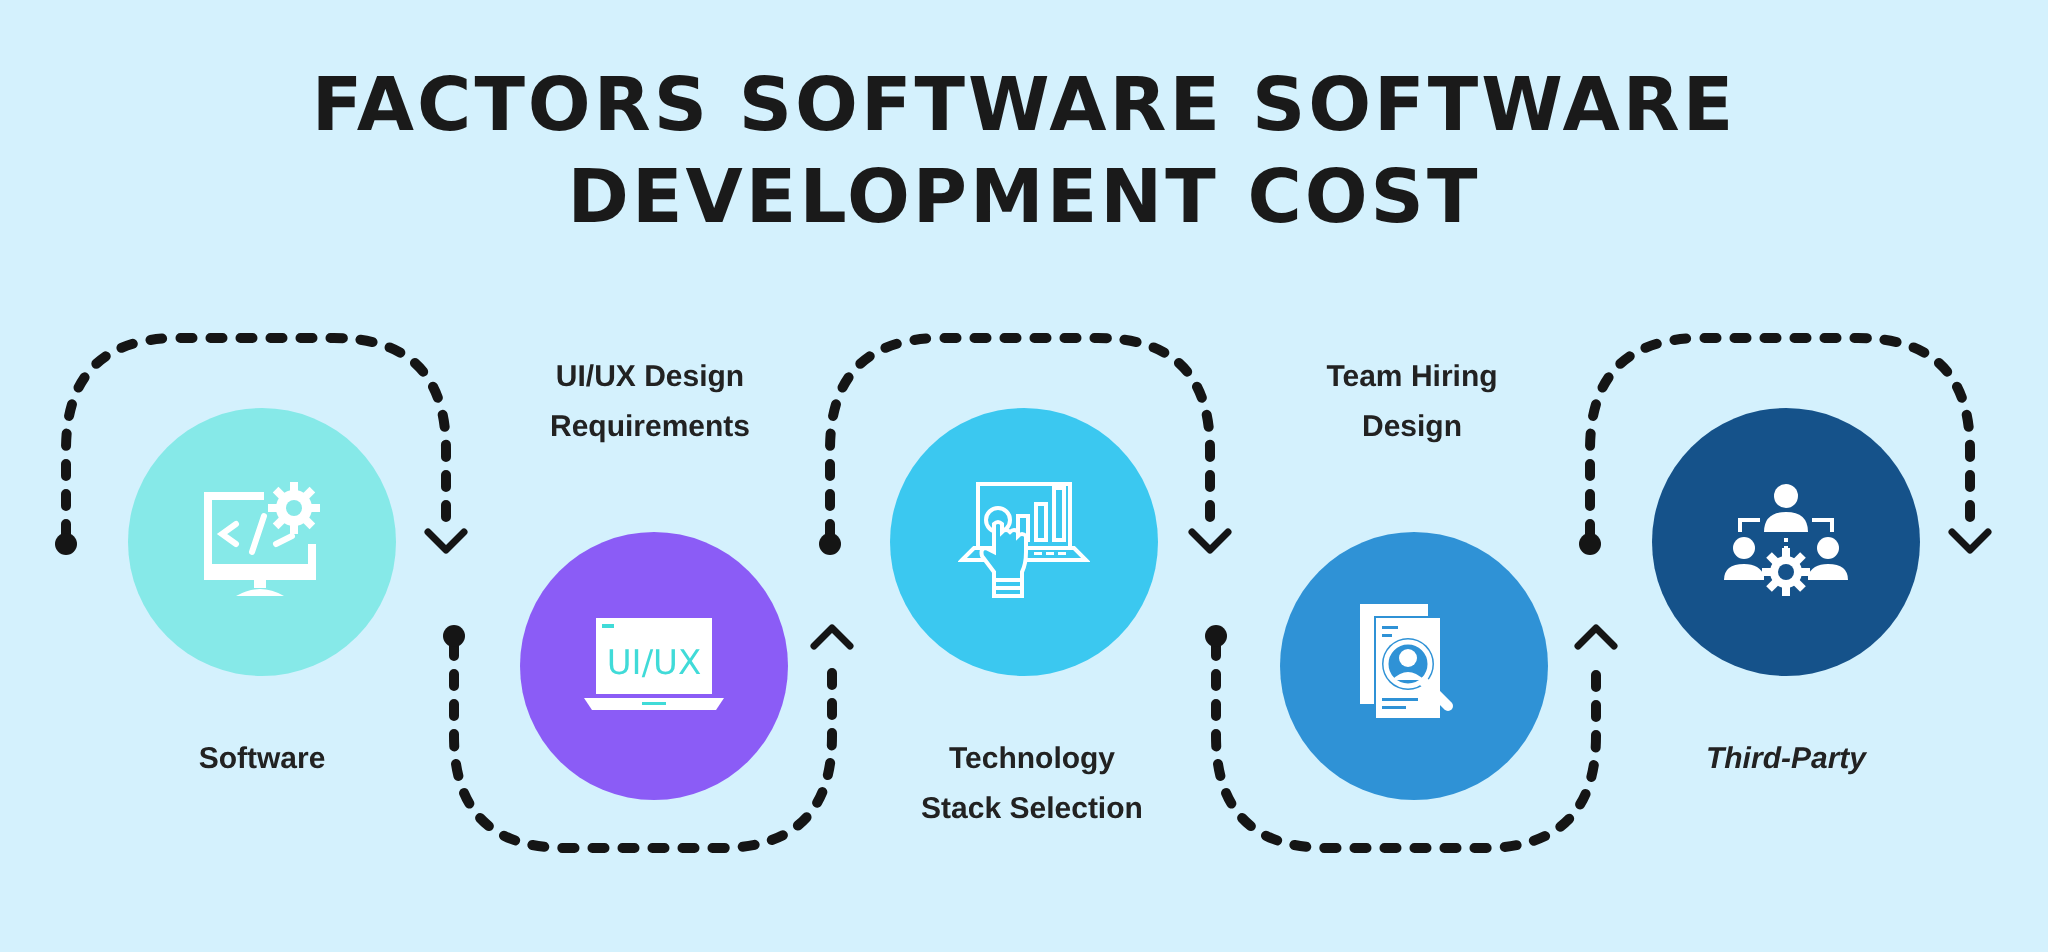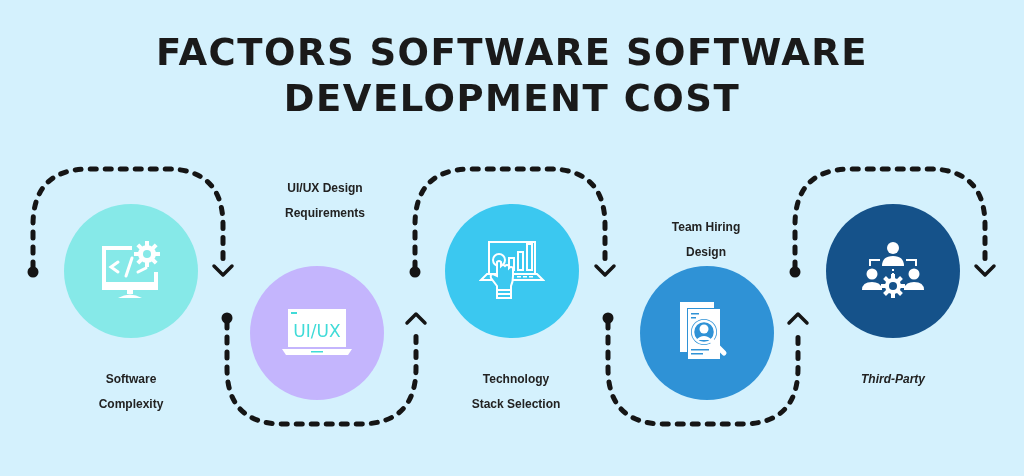--- a/index.html
+++ b/index.html
@@ -21,21 +21,21 @@
   .title div { display: block; }
   svg.paths { position: absolute; left: 0; top: 0; }
   .circle {
     position: absolute; width: 134px; height: 134px; border-radius: 50%;
     display: flex; align-items: center; justify-content: center;
   }
   .circle svg { display: block; }
   .label {
     position: absolute; width: 180px; text-align: center;
     font-family: "Liberation Sans", "DejaVu Sans", sans-serif;
-    font-weight: bold; font-size: 12px; line-height: 25px;
+    font-weight: bold; font-size: 15px; line-height: 25px;
     color: #222;
   }
 </style>
 </head>
 <body>
 
 <div class="title">
   <div>FACTORS SOFTWARE SOFTWARE</div>
   <div>DEVELOPMENT COST</div>
 </div>
@@ -87,28 +87,27 @@
       <rect x="49" y="5" width="4" height="26"></rect>
       <rect x="38" y="16" width="26" height="4"></rect>
       <rect x="49" y="5" width="4" height="26" transform="rotate(45 51 18)"></rect>
       <rect x="49" y="5" width="4" height="26" transform="rotate(-45 51 18)"></rect>
     </g>
     <circle cx="51" cy="18" r="4" fill="#86e9e8"></circle>
   </svg>
 </div>
 <div class="label" style="left:41px; top:367px;">
   <div>Software</div>
-  <div>Complexity</div>
 </div>
 
 <div class="label" style="left:235px; top:176px;">
   <div>UI/UX Design</div>
   <div>Requirements</div>
 </div>
-<div class="circle" style="left:250px; top:266px; background:#c4b5fd;">
+<div class="circle" style="left:260px; top:266px; background:#8b5cf6;">
   <svg width="74" height="60" viewBox="0 0 74 60">
     <rect x="8" y="6" width="58" height="38" fill="#fff"></rect>
     <rect x="11" y="9" width="6" height="2" fill="#40dbd8"></rect>
     <path d="M2 46 L72 46 L68 52 L6 52 Z" fill="#fff"></path>
     <rect x="31" y="48" width="12" height="1.5" fill="#40dbd8"></rect>
     <text x="37" y="34" text-anchor="middle" fill="#40dbd8" font-family="DejaVu Sans, sans-serif" font-size="17" font-weight="normal">UI/UX</text>
   </svg>
 </div>
 
 <div class="circle" style="left:445px; top:204px; background:#3bc8f0;">
@@ -128,21 +127,21 @@
         <rect x="44" y="38" width="4" height="1.5"></rect>
         <rect x="50" y="38" width="4" height="1.5"></rect>
     </g>
   </svg>
 </div>
 <div class="label" style="left:426px; top:367px;">
   <div>Technology</div>
   <div>Stack Selection</div>
 </div>
 
-<div class="label" style="left:616px; top:176px;margin-top:39px;">
+<div class="label" style="left:616px; top:176px;">
   <div>Team Hiring</div>
   <div>Design</div>
 </div>
 <div class="circle" style="left:640px; top:266px; background:#2f92d6;">
   <svg width="66" height="66" viewBox="0 0 66 66">
     <rect x="6" y="2" width="34" height="50" fill="#fff"></rect>
     <rect x="13" y="8" width="34" height="52" fill="#2f92d6"></rect>
     <rect x="14" y="9" width="32" height="50" fill="#fff"></rect>
     <g fill="#2f92d6">
       <rect x="17" y="13" width="8" height="1.5"></rect>

